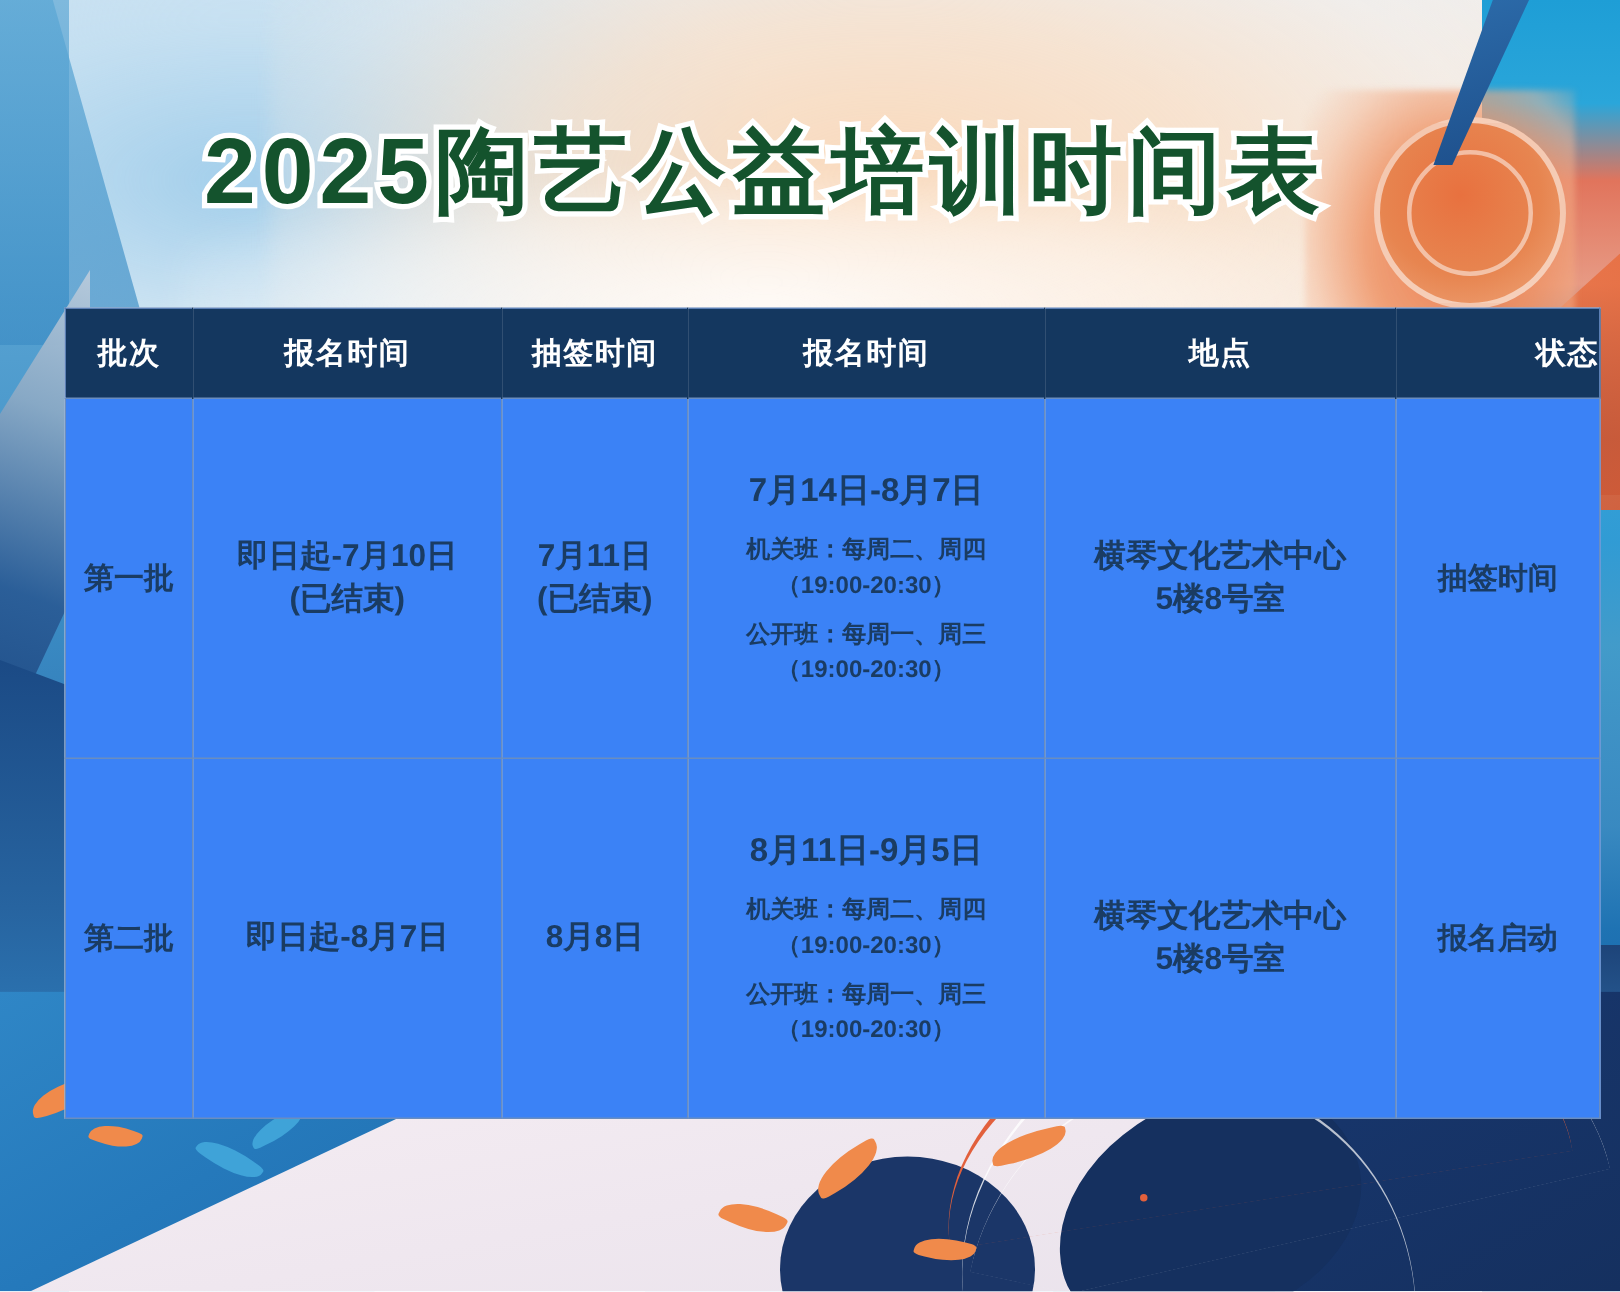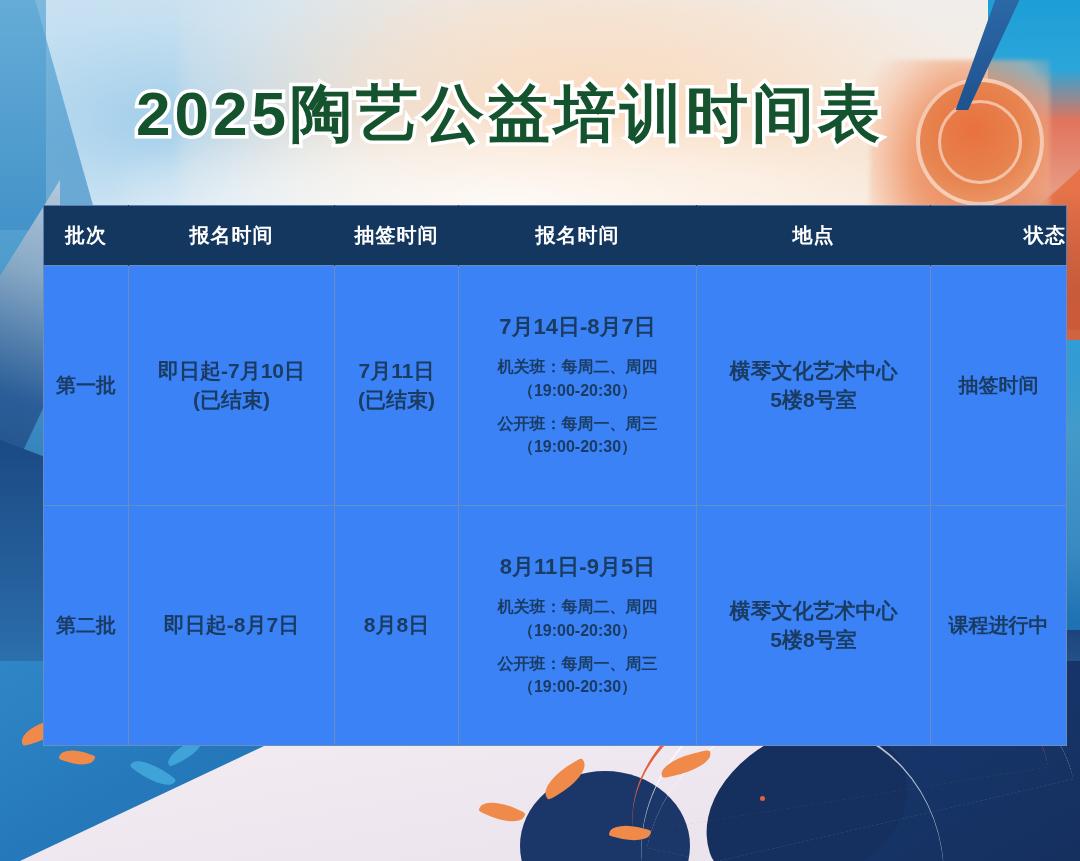--- a/index.html
+++ b/index.html
@@ -389,20 +389,20 @@
             </div>
             <div class="course-line">
               <span class="course-sub">公开班：每周一、周三</span>
               <span class="course-sub">（19:00-20:30）</span>
             </div>
           </td>
           <td class="c-place">
             <span class="course-sub">横琴文化艺术中心</span>
             <span class="course-sub">5楼8号室</span>
           </td>
-          <td class="c-status">课程进行中</td>
+          <td class="c-status">报名启动</td>
         </tr>
 
       </tbody>
     </table>
   </div>
 
 </div>
 
 </body></html>

